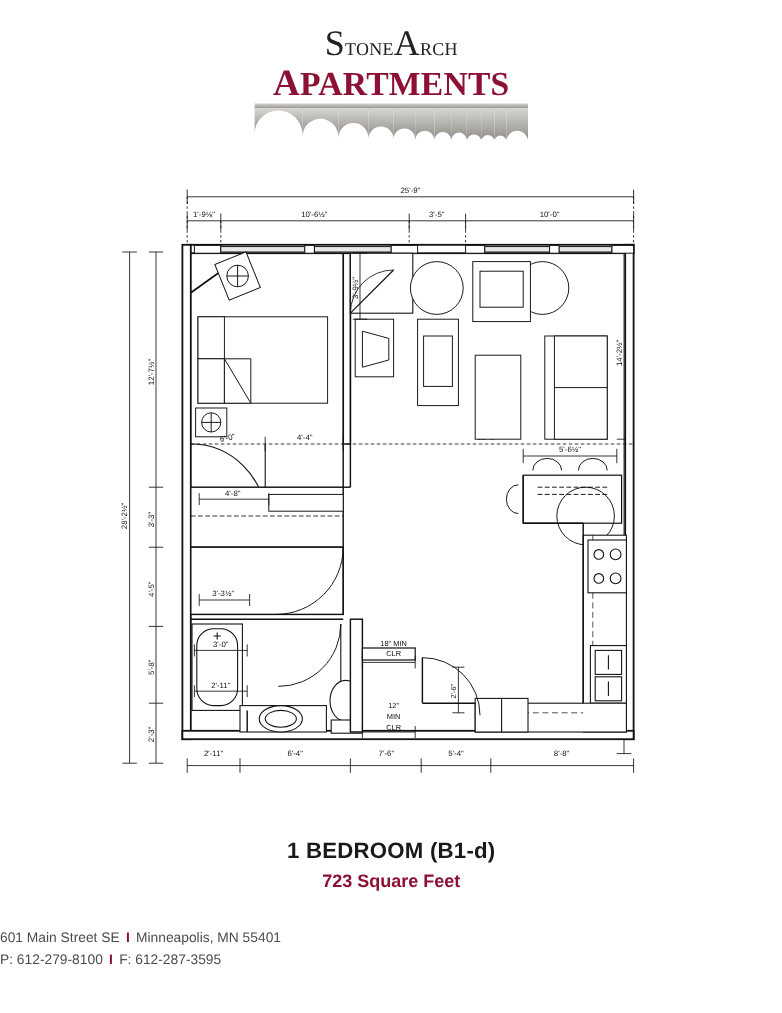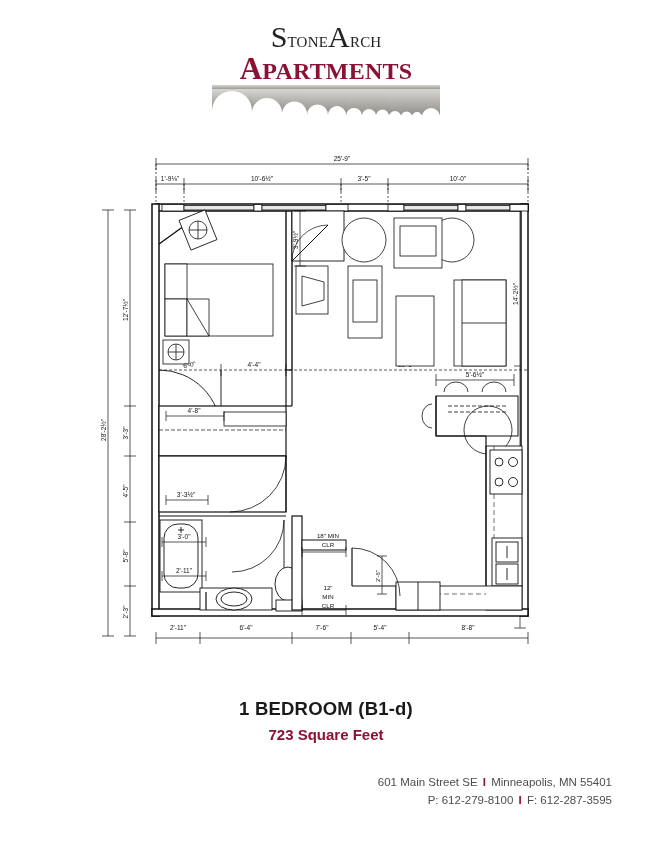--- a/index.html
+++ b/index.html
@@ -5,32 +5,32 @@
   html,body{margin:0;padding:0;background:#ffffff;}
   body{width:652px;height:844px;font-family:"Liberation Sans",sans-serif;color:#000;overflow:hidden;position:relative;}
 
   
   #logo-block{position:absolute;left:0;top:22px;width:652px;text-align:center;}
   #logo-wrap{display:inline-block;position:relative;width:228px;}
   .logo-line1{font-family:"Liberation Serif",serif;font-size:30px;letter-spacing:.2px;line-height:1.02;color:#222;white-space:nowrap;text-align:center;}
   .logo-line1 .cap{font-size:30px;}
   .logo-line1 .sm{font-size:15px;}
   .logo-line2{font-family:"Liberation Serif",serif;font-size:31px;line-height:1.0;color:#8c1134;letter-spacing:.2px;white-space:nowrap;text-align:center;font-weight:700;}
-  .logo-line2 .sm{font-size:24px;}
+  .logo-line2 .sm{font-size:28px;}
   #bridge{margin-top:1px;height:30px;width:228px;}
 
   
   #plan{position:absolute;left:96px;top:148px;width:460px;height:510px;}
   #plan svg{display:block;}
 
   
   #caption{position:absolute;left:0;top:698px;width:652px;text-align:center;}
   #plan-title{font-size:18.5px;font-weight:700;color:#1a1a1a;letter-spacing:.2px;}
   #plan-sqft{margin-top:6px;font-size:15px;font-weight:700;color:#8c1134;}
-  #footer{position:absolute;left:0;top:774px;width:612px;text-align:right;color:#4d4d4d;font-size:11.5px;line-height:1.55;}
+  #footer{position:absolute;left:0;top:774px;width:612px;text-align:left;color:#4d4d4d;font-size:11.5px;line-height:1.55;}
   #footer .sep{color:#8c1134;font-weight:700;padding:0 2px;}
   #footer .row{white-space:nowrap;}
 </style>
 </head>
 <body>
 
 <div id="logo-block">
   <div id="logo-wrap">
     <div class="logo-line1"><span class="cap">S</span><span class="sm">TONE</span><span class="cap">A</span><span class="sm">RCH</span></div>
     <div class="logo-line2"><span>A</span><span class="sm">PARTMENTS</span></div>

